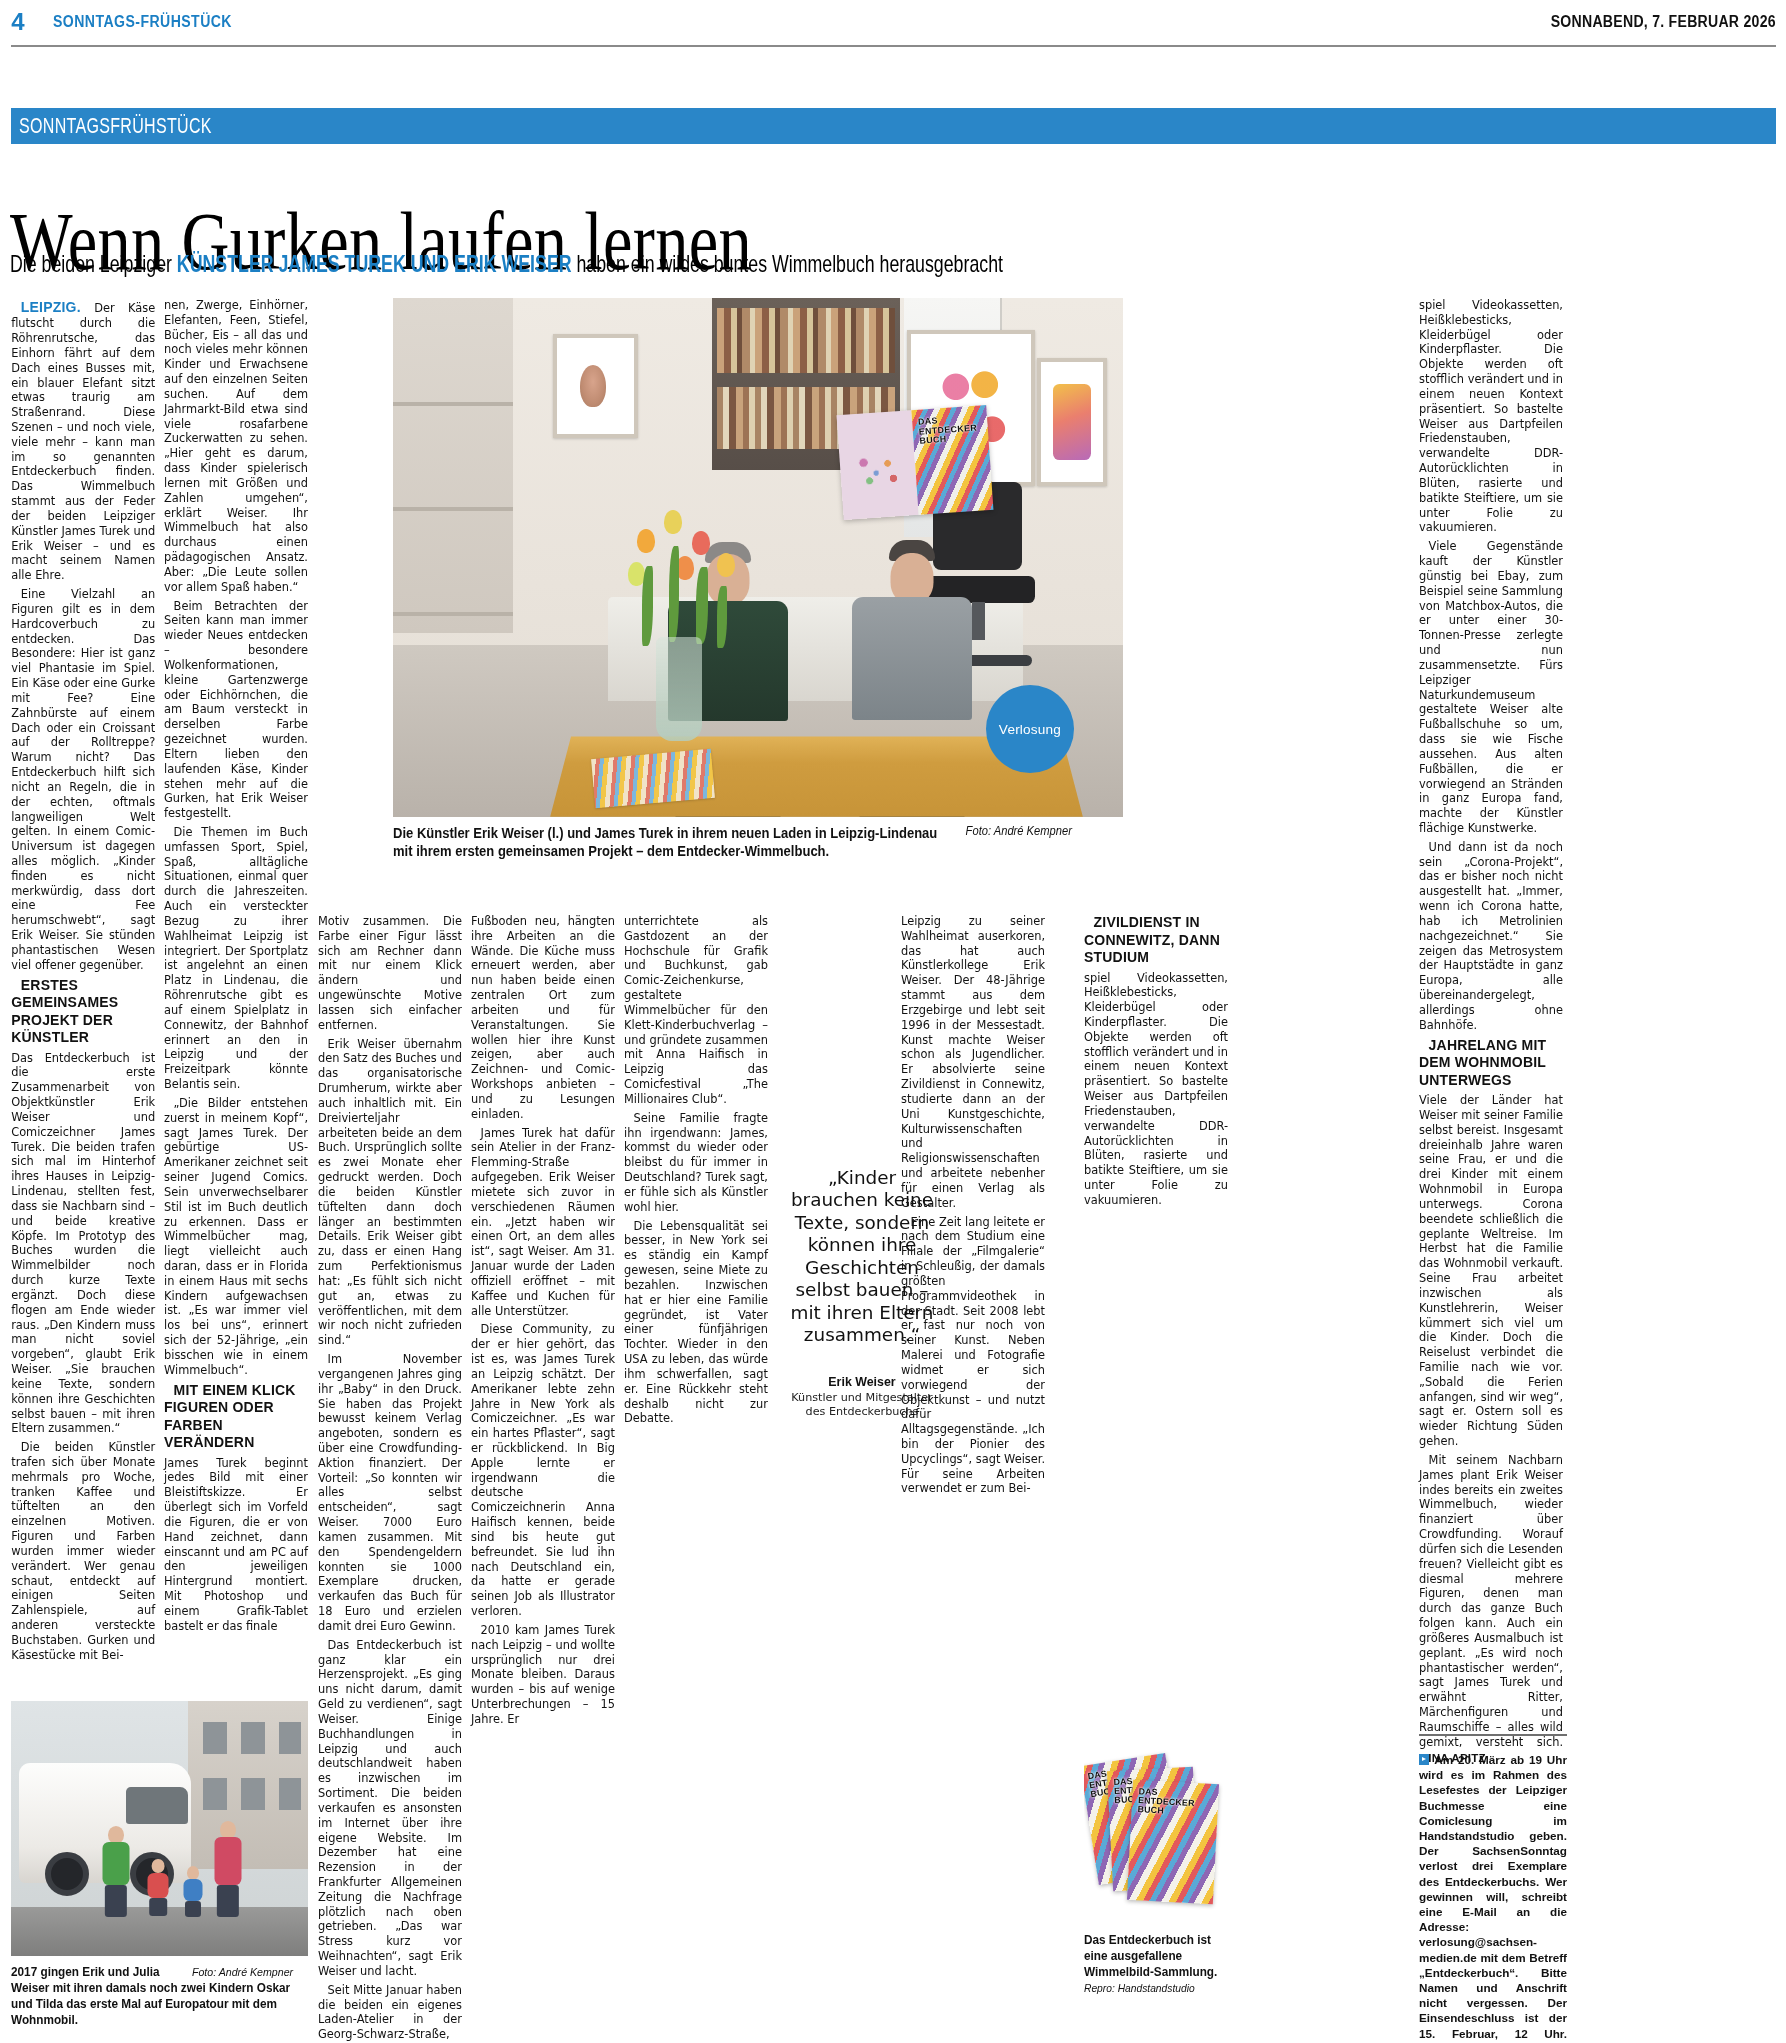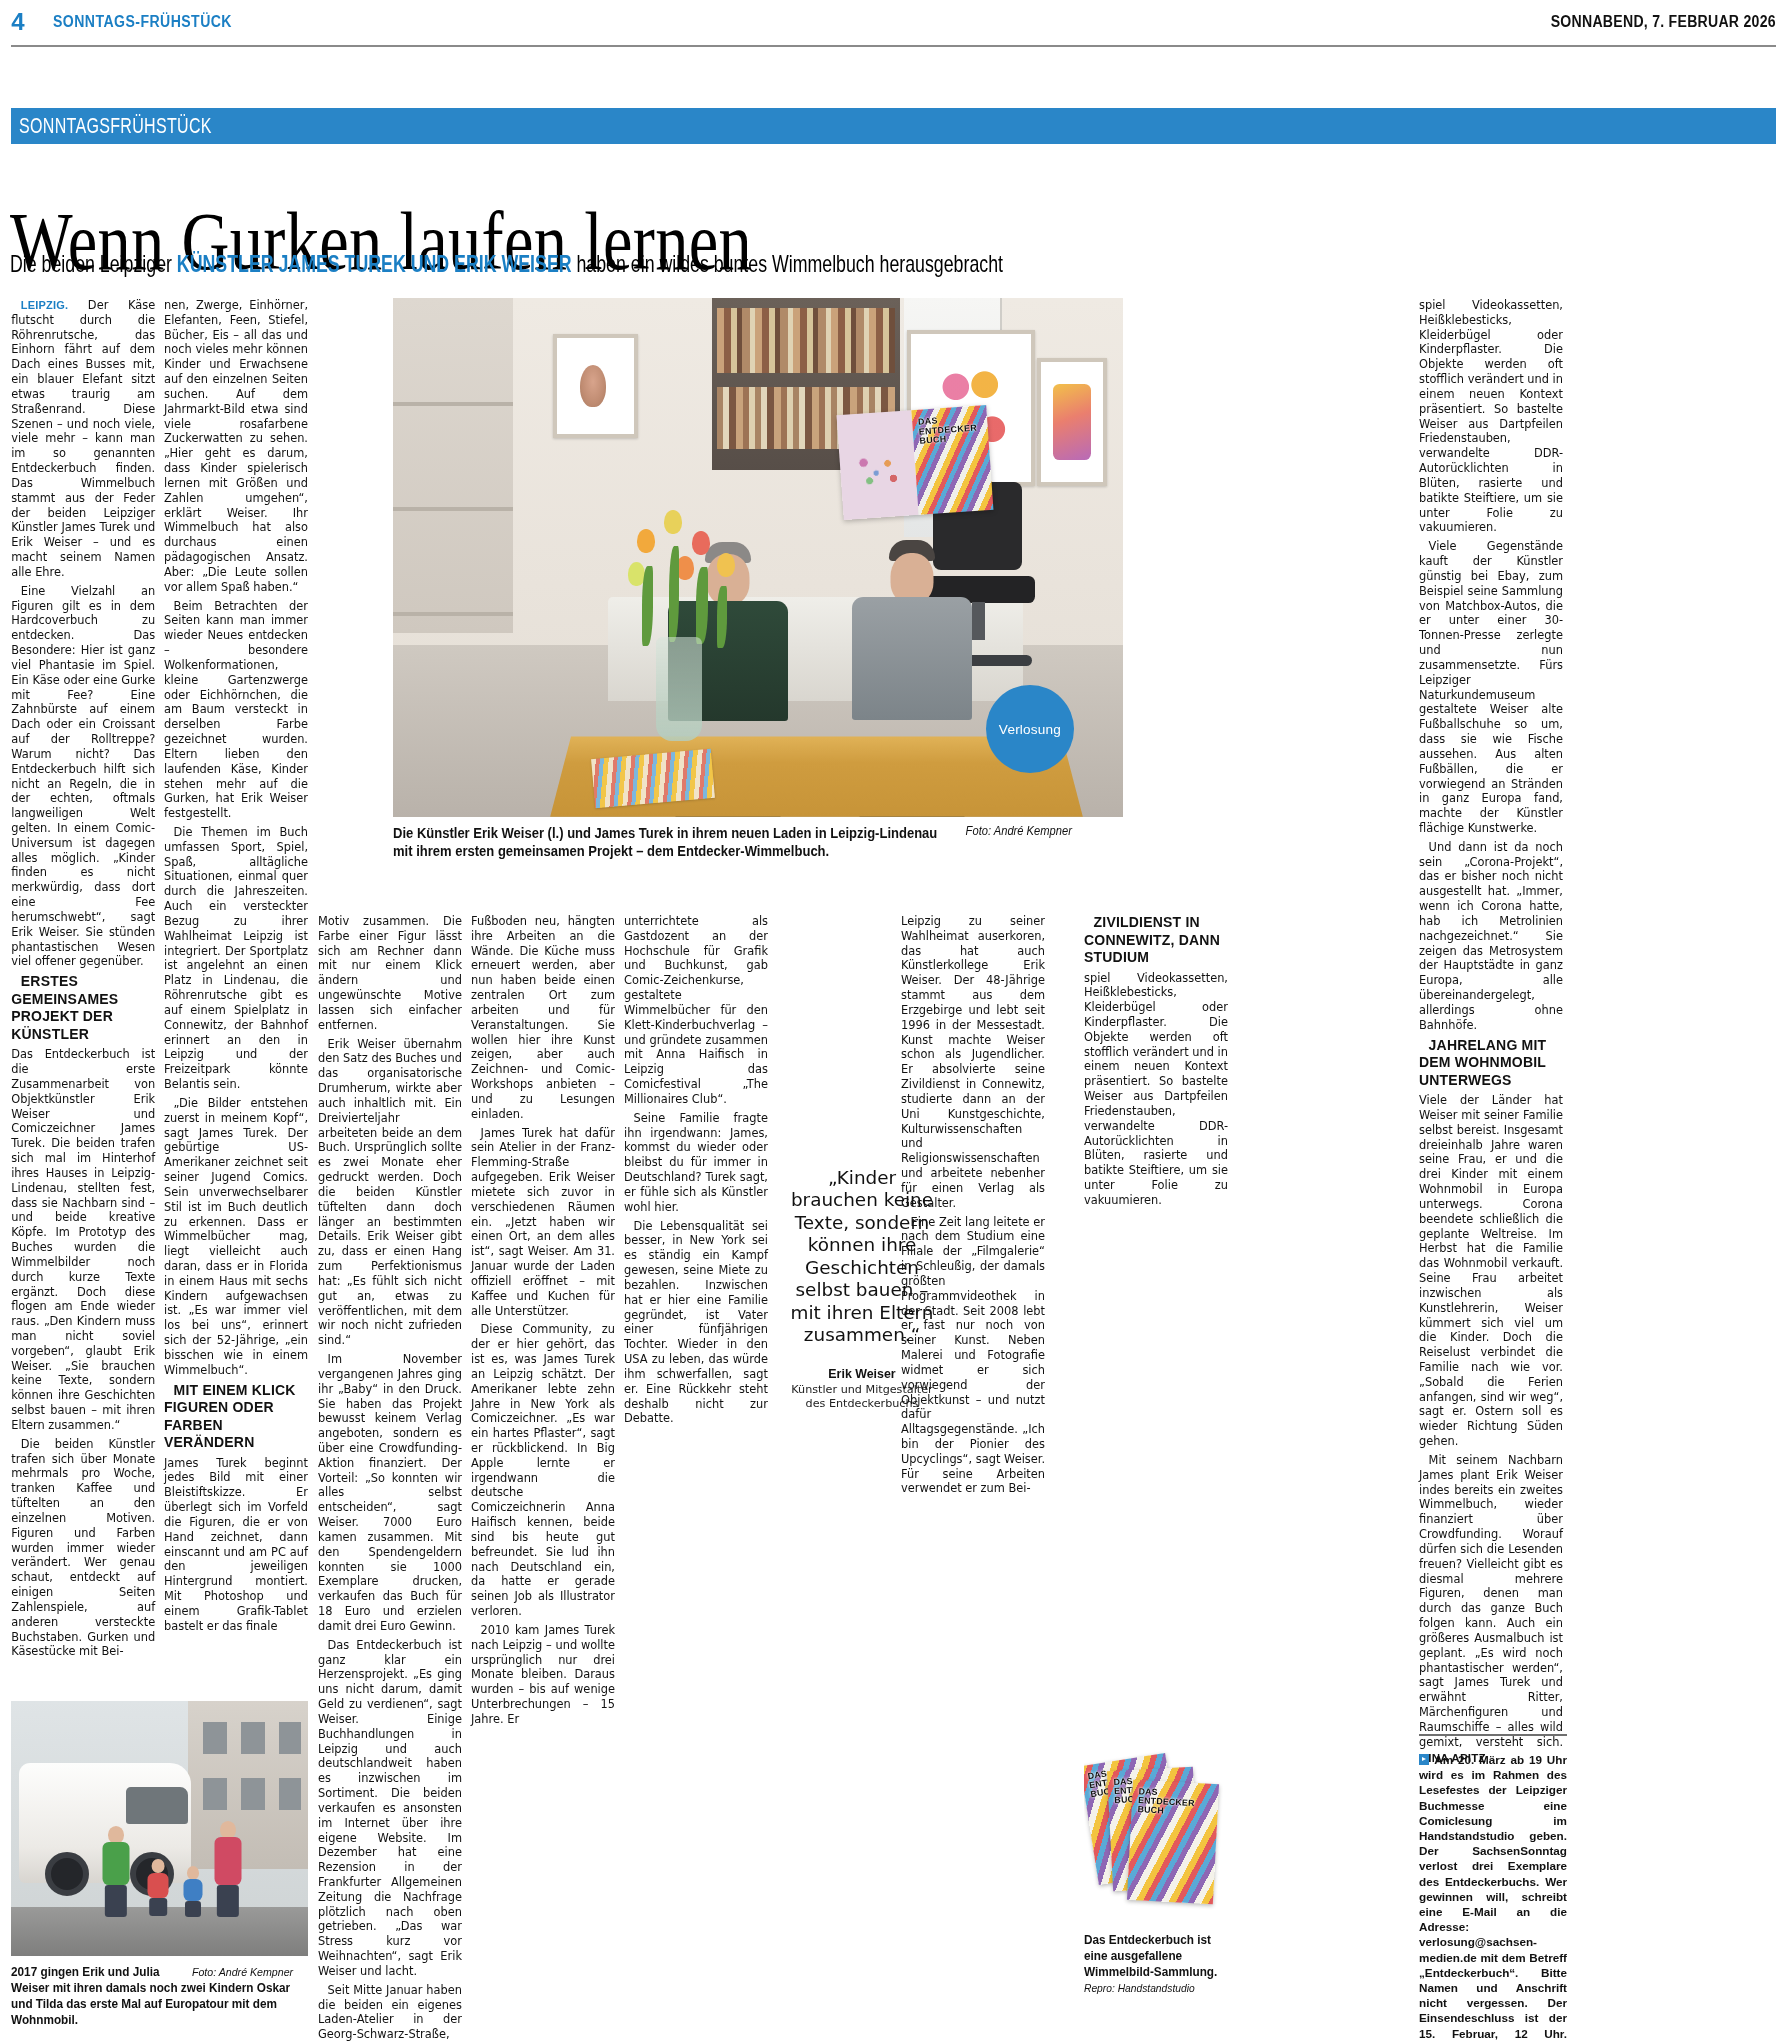--- a/index.html
+++ b/index.html
@@ -82,21 +82,21 @@
     color:#111;
   }
   .col p { margin:0; text-indent:9.6px; }
   .col p.noindent { text-indent:0; }
   .col p + p { margin-top:4px; }
 
   .dropcap-lead { text-indent:0; }
   .kicker-blue {
     color:#1b7fc4; font-weight:bold;
     font-family:"Liberation Sans", sans-serif;
-    font-size:11px; letter-spacing:0.2px;
+    font-size:14px; letter-spacing:0.2px;
   }
 
   .subhd {
     font-family:"Liberation Sans", sans-serif;
     font-weight:bold; font-size:14px;
     color:#111; letter-spacing:0.2px;
     line-height:1.25;
     margin:12px 0 5.6px 0; text-indent:0;
     text-align:left;
   }
@@ -279,21 +279,21 @@
   }
 
   
   .pullquote {
     position:absolute; left:788px; top:1167px; width:148px;
     text-align:center;
     font-family:"DejaVu Sans", sans-serif;
     font-size:18.4px; line-height:1.22; color:#111;
   }
   .pq-attr {
-    margin-top:20px;
+    margin-top:28px;
     font-family:"Liberation Sans", sans-serif;
     font-weight:bold; font-size:12.4px; line-height:1.28;
   }
   .pq-role {
     font-family:"DejaVu Sans", sans-serif;
     font-weight:normal; font-size:11.2px; line-height:1.28; color:#222;
   }
 
   
   .photo-wohnmobil {

